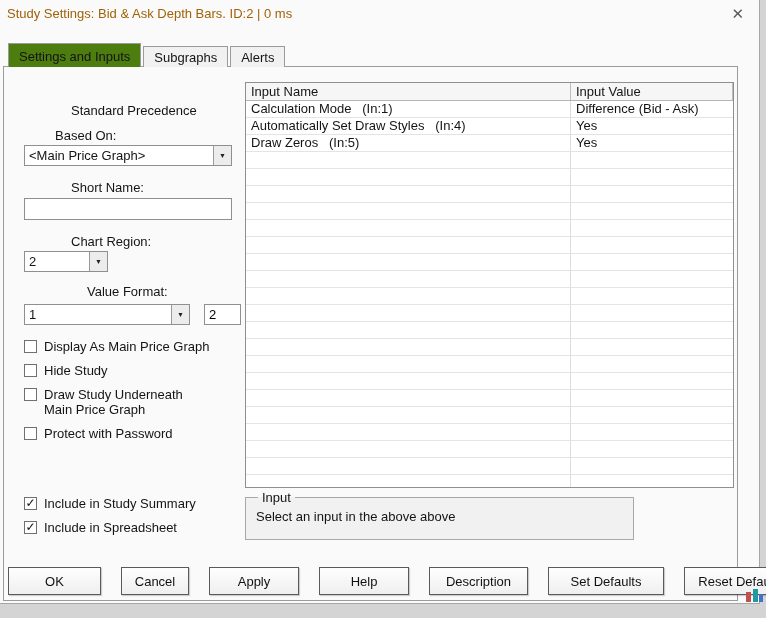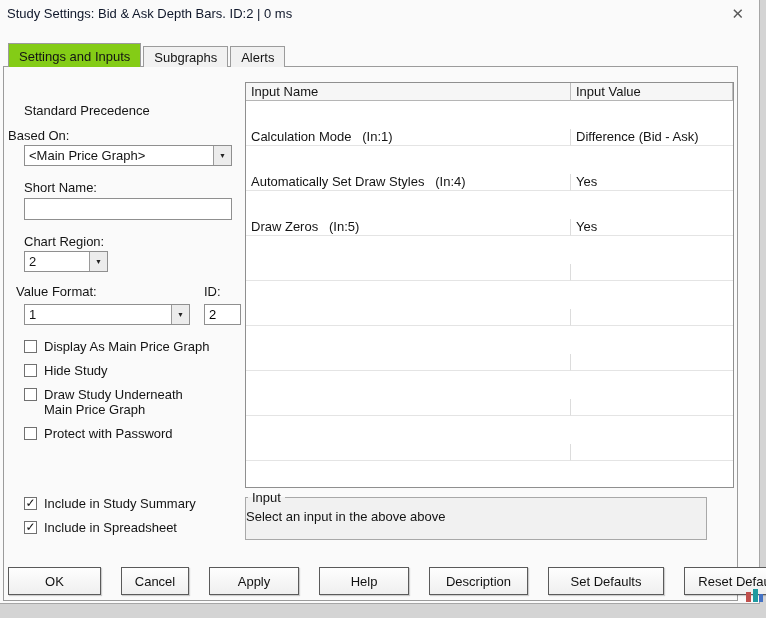--- a/index.html
+++ b/index.html
@@ -8,31 +8,31 @@
     position:relative; width:766px; height:618px; overflow:hidden;
     background:#d4d4d4; font-family:"Liberation Sans", sans-serif;
     font-size:13px; color:#141414;
   }
   .dialog {
     position:absolute; left:0; top:0; width:759px; height:603px;
     background:#fafafa; border-right:1px solid #a6a6a6; border-bottom:1px solid #a6a6a6;
   }
   
   .titlebar { position:absolute; left:0; top:0; width:100%; height:28px; }
-  .title { position:absolute; left:7px; top:6px; color:#0f172a; white-space:nowrap; }
+  .title { position:absolute; left:7px; top:6px; color:#a16207; white-space:nowrap; }
   .close { position:absolute; right:11px; top:4px; color:#5a5a5a; font-size:15px; padding:1px 4px; }
   
   .tabbar { position:absolute; left:8px; top:44px; height:23px; display:flex; align-items:flex-end; z-index:4; }
   .tab { box-sizing:border-box; height:21px; padding:3px 10px 0; background:#f1f1f1;
          border:1px solid #9b9b9b; border-bottom:none; margin-right:2px; white-space:nowrap; }
-  .tab.active { height:24px; padding-top:5px; background:#84cc16; position:relative; z-index:5; }
+  .tab.active { height:24px; padding-top:5px; background:#4d7c0f; position:relative; z-index:5; }
   
   .pane { position:absolute; left:3px; top:66px; width:735px; height:535px;
           box-sizing:border-box; border:1px solid #9b9b9b; background:#fafafa; }
-  .lbl { position:absolute; white-space:nowrap; }
+  .lbl { position:absolute; white-space:nowrap;margin-left:47px; }
   
   .select { position:absolute; box-sizing:border-box; border:1px solid #8f8f8f; background:#fff;
             display:flex; align-items:stretch; }
   .select .val { flex:1; padding:1px 4px; white-space:nowrap; overflow:hidden; line-height:17px; }
   .select .arrow { width:17px; background:#ececec; border-left:1px solid #9a9a9a;
                    display:flex; align-items:center; justify-content:center; font-size:7px; color:#222; }
   .textbox { position:absolute; box-sizing:border-box; border:1px solid #8f8f8f; background:#fff;
              font:13px "Liberation Sans", sans-serif; padding:0 4px; outline:none; }
   .pushbtn { position:absolute; box-sizing:border-box; background:linear-gradient(#fefefe,#efefef);
              border:1px solid #5a5a5a; font:13px "Liberation Sans", sans-serif; color:#111;
@@ -43,27 +43,27 @@
   .checkbox { box-sizing:border-box; width:13px; height:13px; border:1px solid #707070; background:#fff;
               font-size:12px; line-height:11px; text-align:center; color:#111; flex:0 0 auto; margin-top:1px; }
   .check-label { margin-left:7px; white-space:pre-line; line-height:15px; }
   
   .table { position:absolute; left:241px; top:15px; width:489px; height:406px;
            box-sizing:border-box; border:1px solid #8f8f8f; background:#fff; overflow:hidden; }
   .thead { display:flex; height:18px;justify-content:flex-end; }
   .hcell { box-sizing:border-box; background:#f6f6f6; border-right:1px solid #bdbdbd;
            border-bottom:1px solid #b5b5b5; padding:1px 5px; white-space:nowrap; overflow:hidden; }
   .hcell.name { width:325px; } .hcell.value { flex:1; }
-  .trow { display:flex; height:17px;margin-top:28px; }
+  .trow { display:flex; height:17px; }
   .tcell { box-sizing:border-box; border-bottom:1px solid #e4e4e4; padding:1px 5px;
            white-space:pre; overflow:hidden; line-height:14px; }
   .tcell.name { width:325px; border-right:1px solid #dcdcdc; } .tcell.value { flex:1; }
   
-  .groupbox { position:absolute; left:241px; top:423px; width:462px; height:50px;
-              box-sizing:border-box; margin:0; border:1px solid #a8a8a8; background:#f1f1f1; padding:2px 0; }
+  .groupbox { position:absolute; left:241px; top:423px; width:389px; height:50px;
+              box-sizing:border-box; margin:0; border:1px solid #a8a8a8; background:#f1f1f1; padding:2px 10px; }
   .groupbox legend { padding:0 4px; margin-left:2px; }
   .hint { margin-top:2px; }
   
   .footer { position:absolute; left:8px; top:567px; display:flex; gap:20px; z-index:6;justify-content:flex-end; }
   .footer button { box-sizing:border-box; height:28px; background:linear-gradient(#fefefe,#efefef);
                    border:1px solid #5a5a5a; font:13px "Liberation Sans", sans-serif; color:#111;
                    box-shadow:1px 1px 1px rgba(0,0,0,0.18); }
   .footer button:nth-of-type(1){width:93px} .footer button:nth-of-type(2){width:68px}
   .footer button:nth-of-type(3){width:90px} .footer button:nth-of-type(4){width:90px}
   .footer button:nth-of-type(5){width:99px} .footer button:nth-of-type(6){width:116px}
@@ -104,21 +104,21 @@
 
       <span class="lbl" style="left:20px;top:113px">Short Name:</span>
       <input class="textbox" style="left: 20px; top: 131px; width: 208px; height: 22px;" type="text" value="">
 
       <span class="lbl" style="left:20px;top:167px">Chart Region:</span>
       <div class="select" style="left:20px;top:184px;width:84px;height:21px">
         <span class="val">2</span>
         <span class="arrow">▼</span>
       </div>
 
-      <span class="lbl" style="left:12px;top:217px">Value Format:</span>
+      <span class="lbl" style="left:36px;top:217px">Value Format:</span>
       <span class="lbl" style="left:200px;top:217px">ID:</span>
       <div class="select" style="left:20px;top:237px;width:166px;height:21px">
         <span class="val">1</span>
         <span class="arrow">▼</span>
       </div>
       <input class="textbox" style="left: 200px; top: 237px; width: 37px; height: 21px;" type="text" value="2">
 
       <div class="checkgroup" style="left:20px;top:272px">
           <label class="check-row">
             <span class="checkbox"></span>

